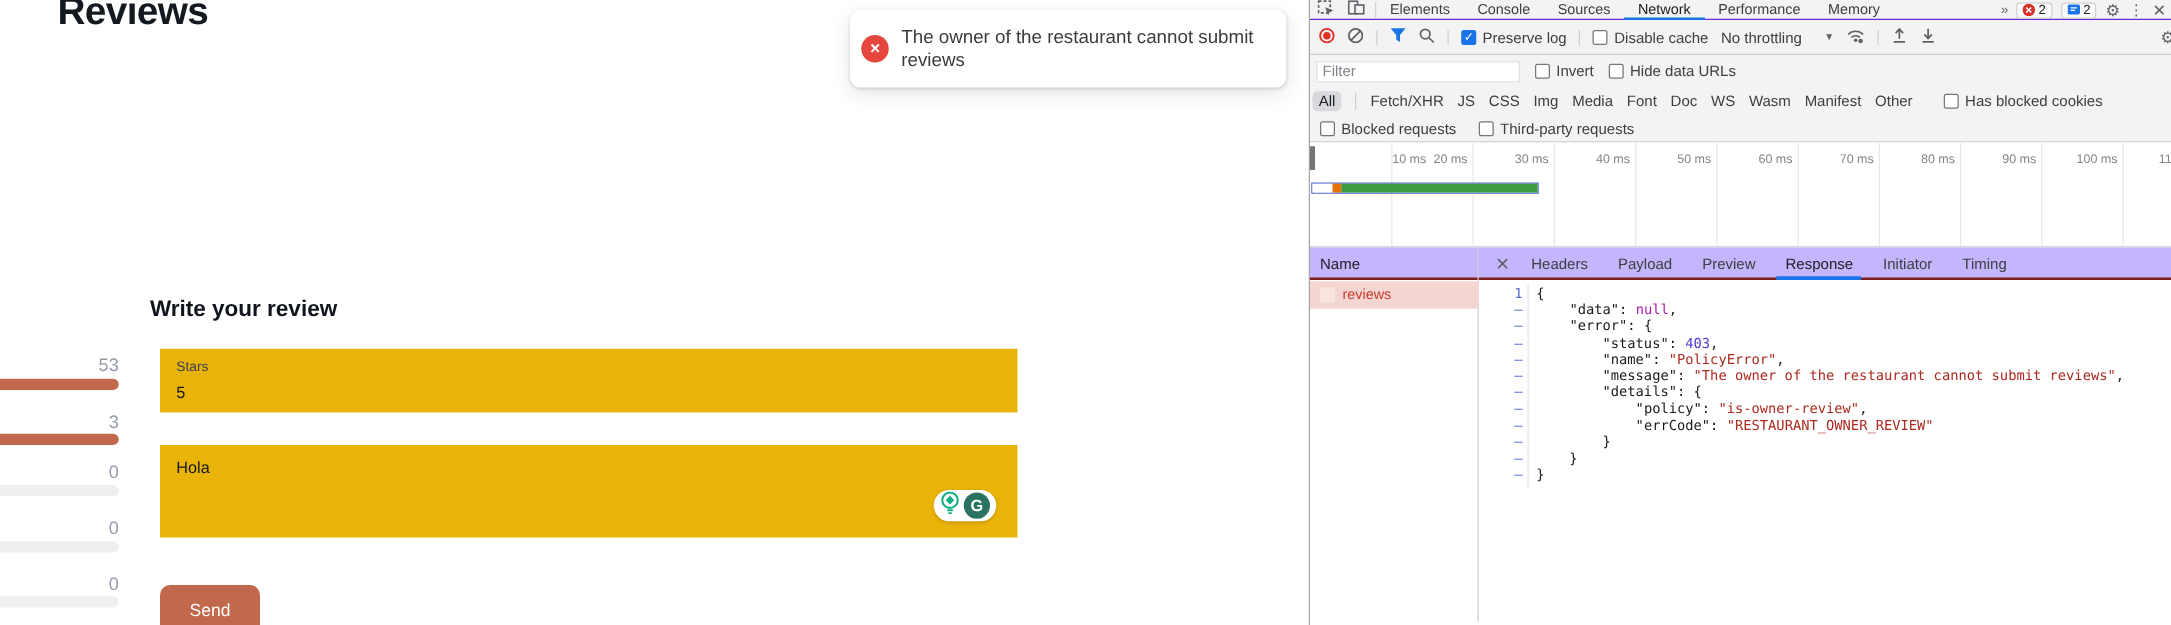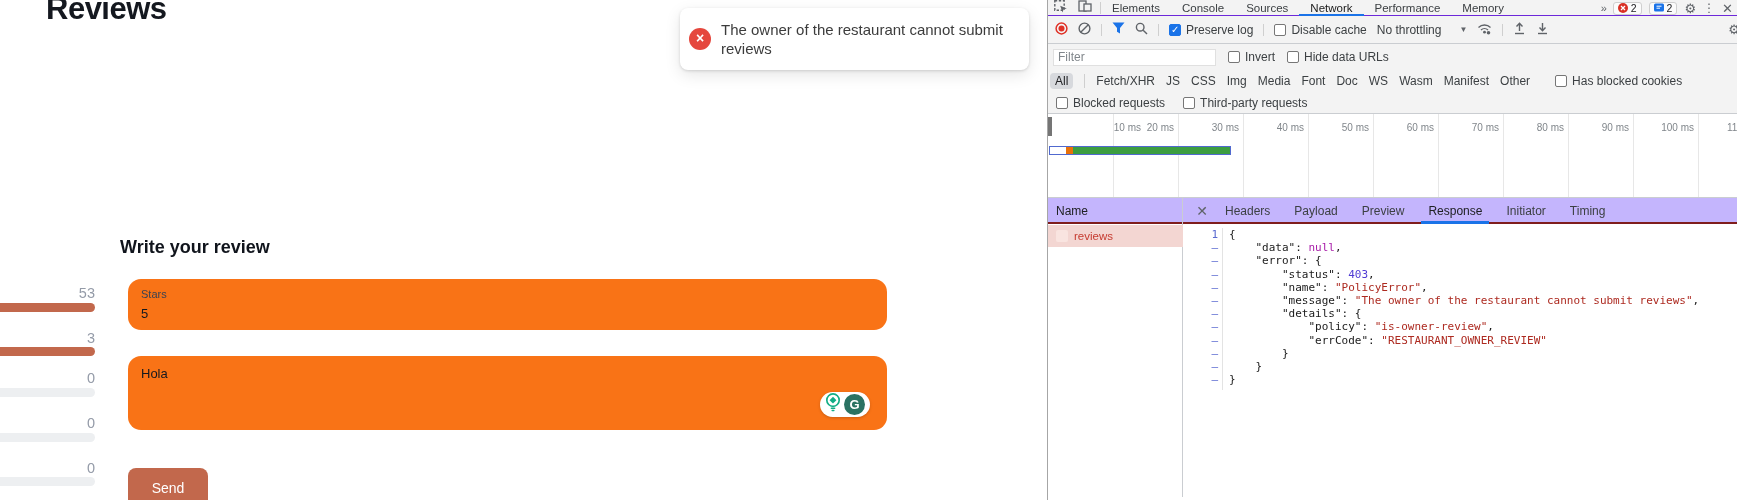--- a/index.html
+++ b/index.html
@@ -14,21 +14,21 @@
            box-shadow: 0 1px 3px rgba(0,0,0,.14), 0 5px 16px rgba(0,0,0,.10); }
   .toast-icon { position: absolute; left: 9px; top: 20px; width: 22px; height: 22px; border-radius: 50%; background: #e5473d;
                 color: #fff; font-size: 14px; font-weight: bold; text-align: center; line-height: 21px; }
   .toast-text { position: absolute; left: 41px; top: 12px; width: 290px; font-size: 15px; line-height: 19px; color: #3c3c3c; }
 
   .rating-number { position: absolute; left: 0; width: 95px; text-align: right; font-size: 14.5px; color: #949ba8; }
   .rating-bar { position: absolute; left: -30px; width: 125px; height: 9px; border-radius: 5px; background: #edeff1; }
   .rating-bar.filled { background: #c2684c; }
 
   .form-heading { position: absolute; left: 120px; top: 237px; font-size: 18px; font-weight: 700; color: #10141c; }
-  .field-box { position: absolute; left: 128px; width: 759px; background: #f97316; border-radius: 13px; }
+  .field-box { position: absolute; left: 128px; width: 686px; background: #eab308; border-radius: 0; }
   .stars-box { top: 279px; height: 51px; }
   .review-box { top: 356px; height: 74px; }
   .field-label { position: absolute; left: 13px; top: 9px; font-size: 11px; color: #3b4352; }
   .field-value { position: absolute; left: 13px; top: 27px; font-size: 13px; color: #15191f; }
   .review-text { position: absolute; left: 13px; top: 10px; font-size: 13px; color: #15191f; }
 
   .grammarly-pill { position: absolute; right: 17px; bottom: 13px; width: 50px; height: 25px; background: #fff; border-radius: 13px;
                     box-shadow: 0 1px 3px rgba(0,0,0,.18); display: flex; align-items: center; padding: 0 2px 0 4px; gap: 2px; }
   .g-circle { width: 21px; height: 21px; border-radius: 50%; background: #2a7262; color: #fff; font-size: 13px; font-weight: bold;
               text-align: center; line-height: 21px; }

